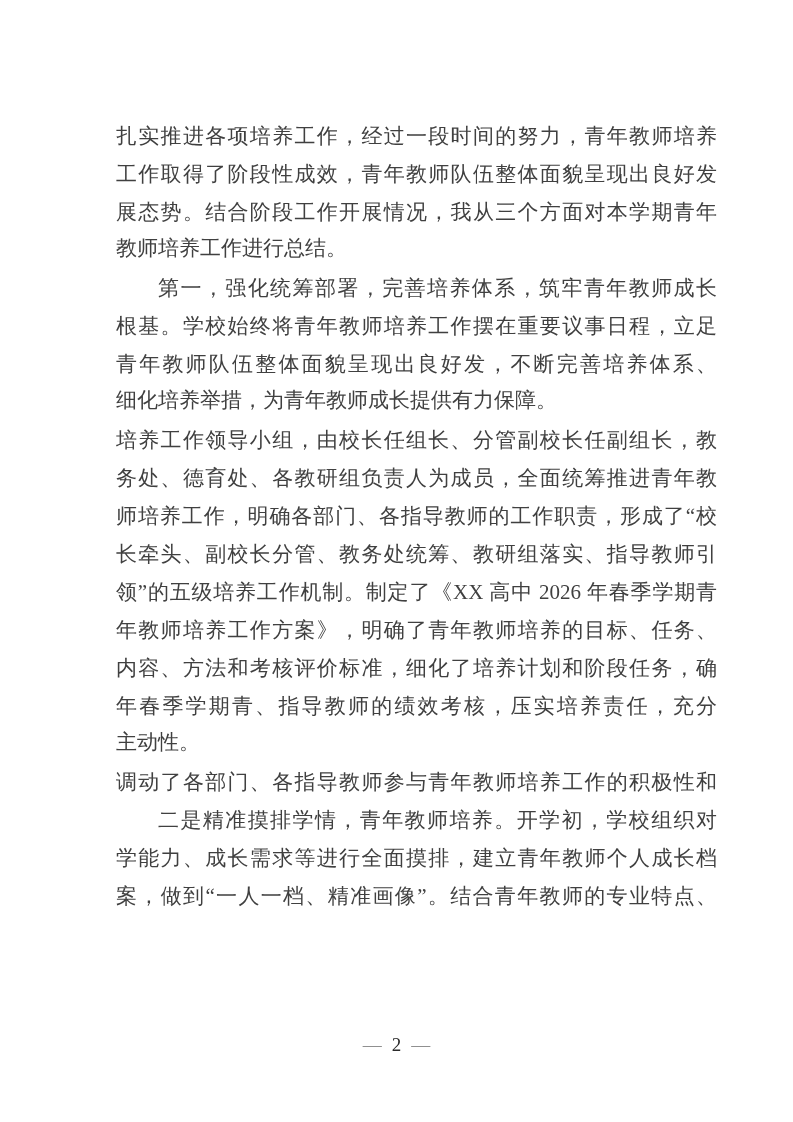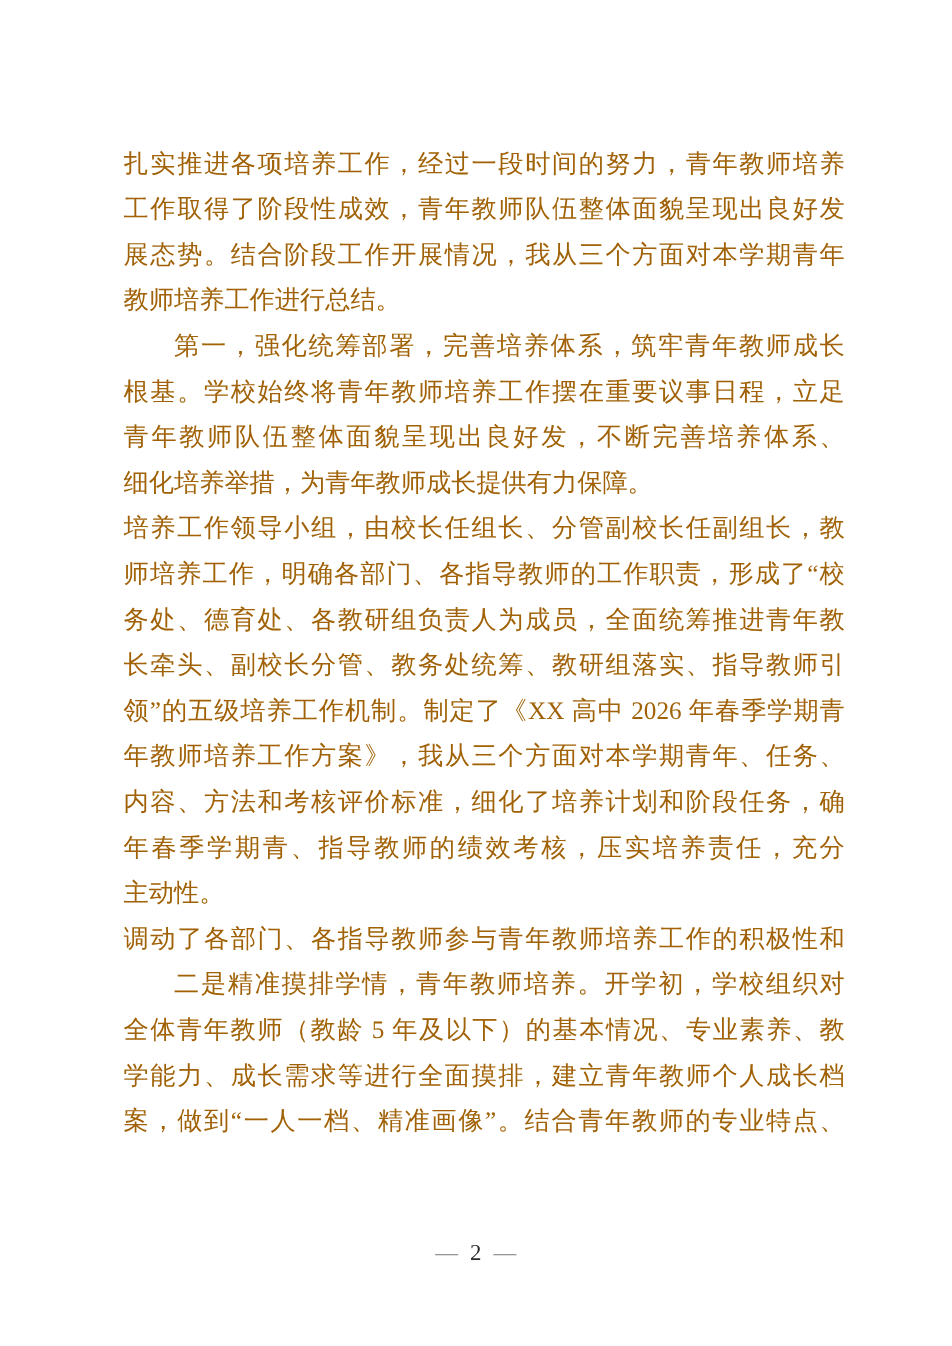--- a/index.html
+++ b/index.html
@@ -10,41 +10,42 @@
   .page {
     position: relative;
     width: 793px;
     height: 1122px;
     background: #ffffff;
     overflow: hidden;
     font-family: "Liberation Serif", "DejaVu Serif", serif;
   }
   .content {
     position: absolute;
-    left: 103px;
+    left: 116px;
     top: 117px;
     width: 601px;
-    color: #a16207;
+    color: #404040;
   }
   .para {
     margin: 0;
     padding: 0;
   }
   .ln {
     font-size: 21px;
     line-height: 38px;
     height: 38px;
     text-align: justify;
     text-align-last: justify;
     text-justify: inter-character;
     overflow: hidden;
     white-space: nowrap;
   }
   .ln.end {
     text-align-last: left;
+    font-family: Liberation Mono, monospace;
   }
   .ln.ind {
     text-indent: 2em;
   }
   .footer {
     position: absolute;
     left: 0;
     top: 1033px;
     width: 793px;
     text-align: center;
@@ -75,34 +76,33 @@
 
     <div class="para">
       <div class="ln ind">第一，强化统筹部署，完善培养体系，筑牢青年教师成长</div>
       <div class="ln">根基。学校始终将青年教师培养工作摆在重要议事日程，立足</div>
       <div class="ln">青年教师队伍整体面貌呈现出良好发，不断完善培养体系、</div>
       <div class="ln end">细化培养举措，为青年教师成长提供有力保障。</div>
     </div>
 
     <div class="para">
       <div class="ln">培养工作领导小组，由校长任组长、分管副校长任副组长，教</div>
+      <div class="ln">务处、德育处、各教研组负责人为成员，全面统筹推进青年教</div>
       <div class="ln">师培养工作，明确各部门、各指导教师的工作职责，形成了“校</div>
-      <div class="ln">务处、德育处、各教研组负责人为成员，全面统筹推进青年教</div>
       <div class="ln">长牵头、副校长分管、教务处统筹、教研组落实、指导教师引</div>
       <div class="ln">领”的五级培养工作机制。制定了《XX 高中 2026 年春季学期青</div>
-      <div class="ln">年教师培养工作方案》，我从三个方面对本学期青年、任务、</div>
+      <div class="ln">年教师培养工作方案》，明确了青年教师培养的目标、任务、</div>
       <div class="ln">内容、方法和考核评价标准，细化了培养计划和阶段任务，确</div>
       <div class="ln">年春季学期青、指导教师的绩效考核，压实培养责任，充分</div>
       <div class="ln end">主动性。</div>
       <div class="ln">调动了各部门、各指导教师参与青年教师培养工作的积极性和</div>
     </div>
 
     <div class="para">
       <div class="ln ind">二是精准摸排学情，青年教师培养。开学初，学校组织对</div>
-      <div class="ln">全体青年教师（教龄 5 年及以下）的基本情况、专业素养、教</div>
       <div class="ln">学能力、成长需求等进行全面摸排，建立青年教师个人成长档</div>
       <div class="ln">案，做到“一人一档、精准画像”。结合青年教师的专业特点、</div>
     </div>
 
   </div>
 
   <div class="footer">
     <span class="dash">—</span><span class="num">2</span><span class="dash">—</span>
   </div>
 </div>

